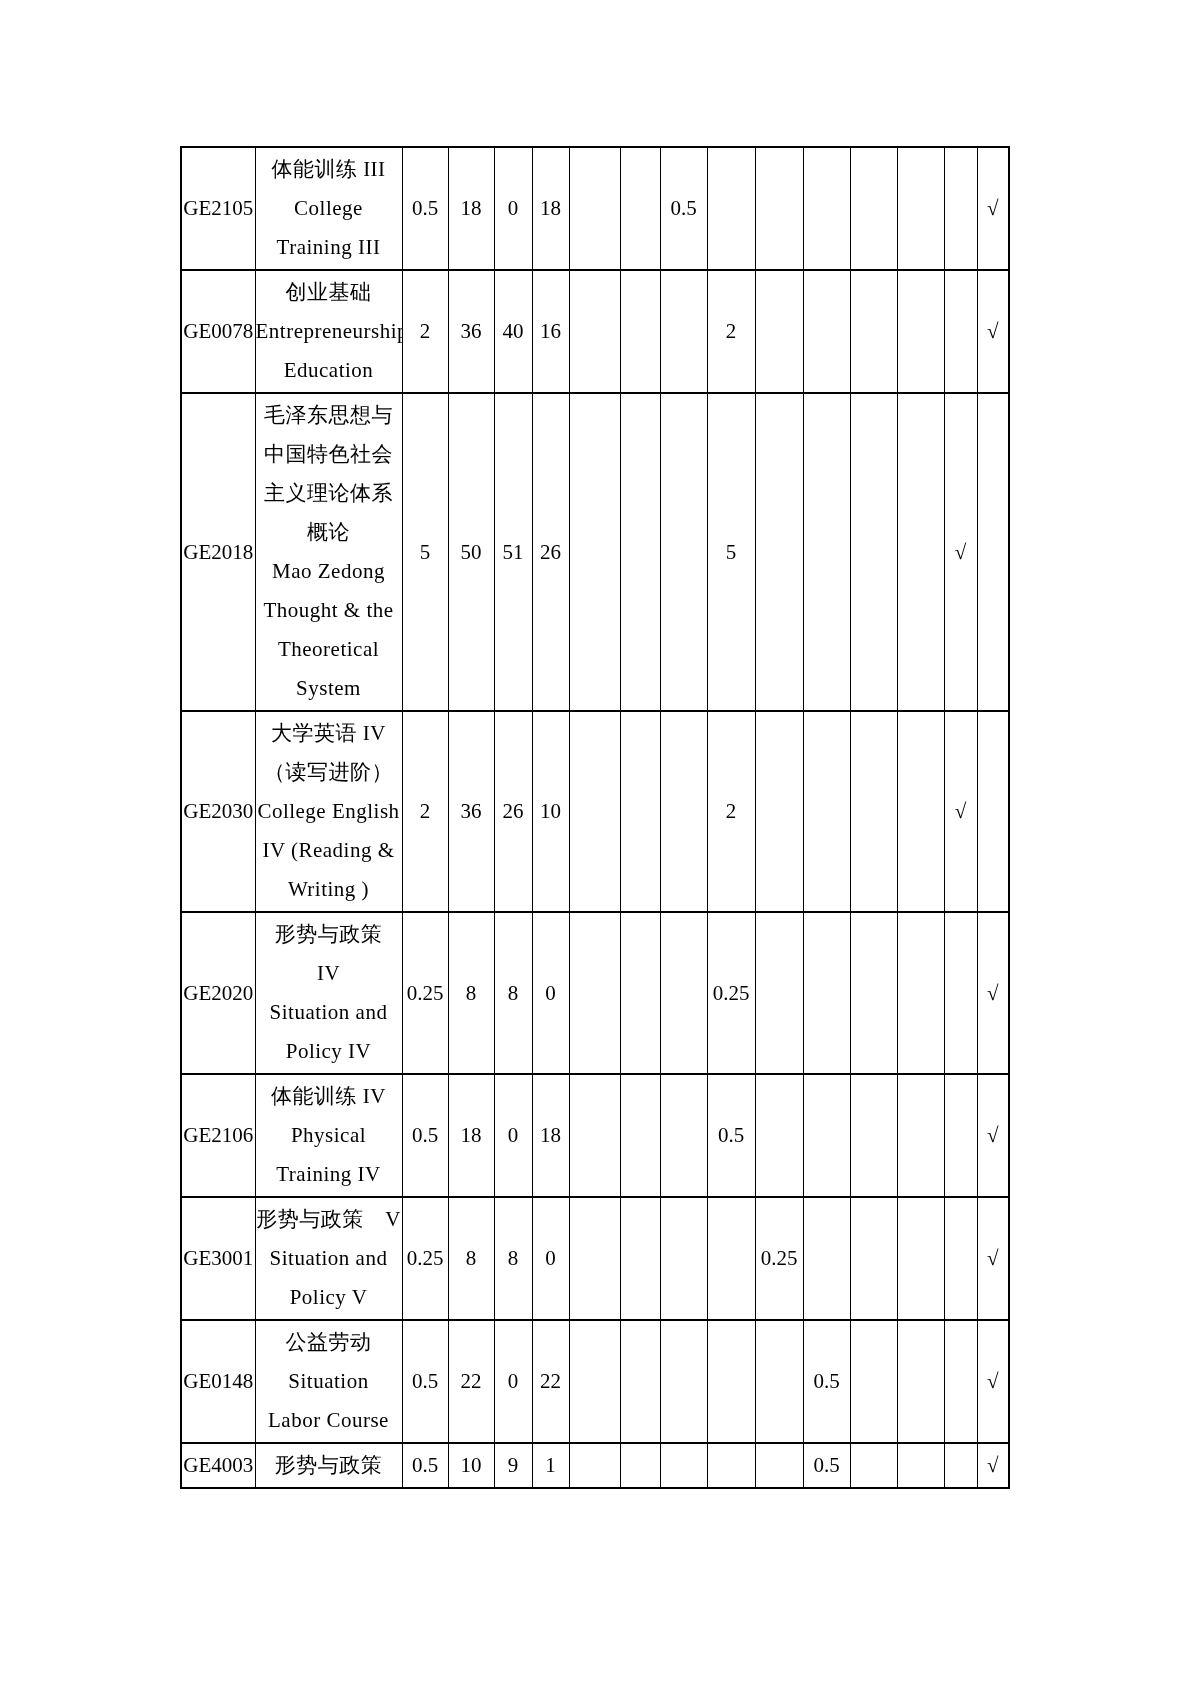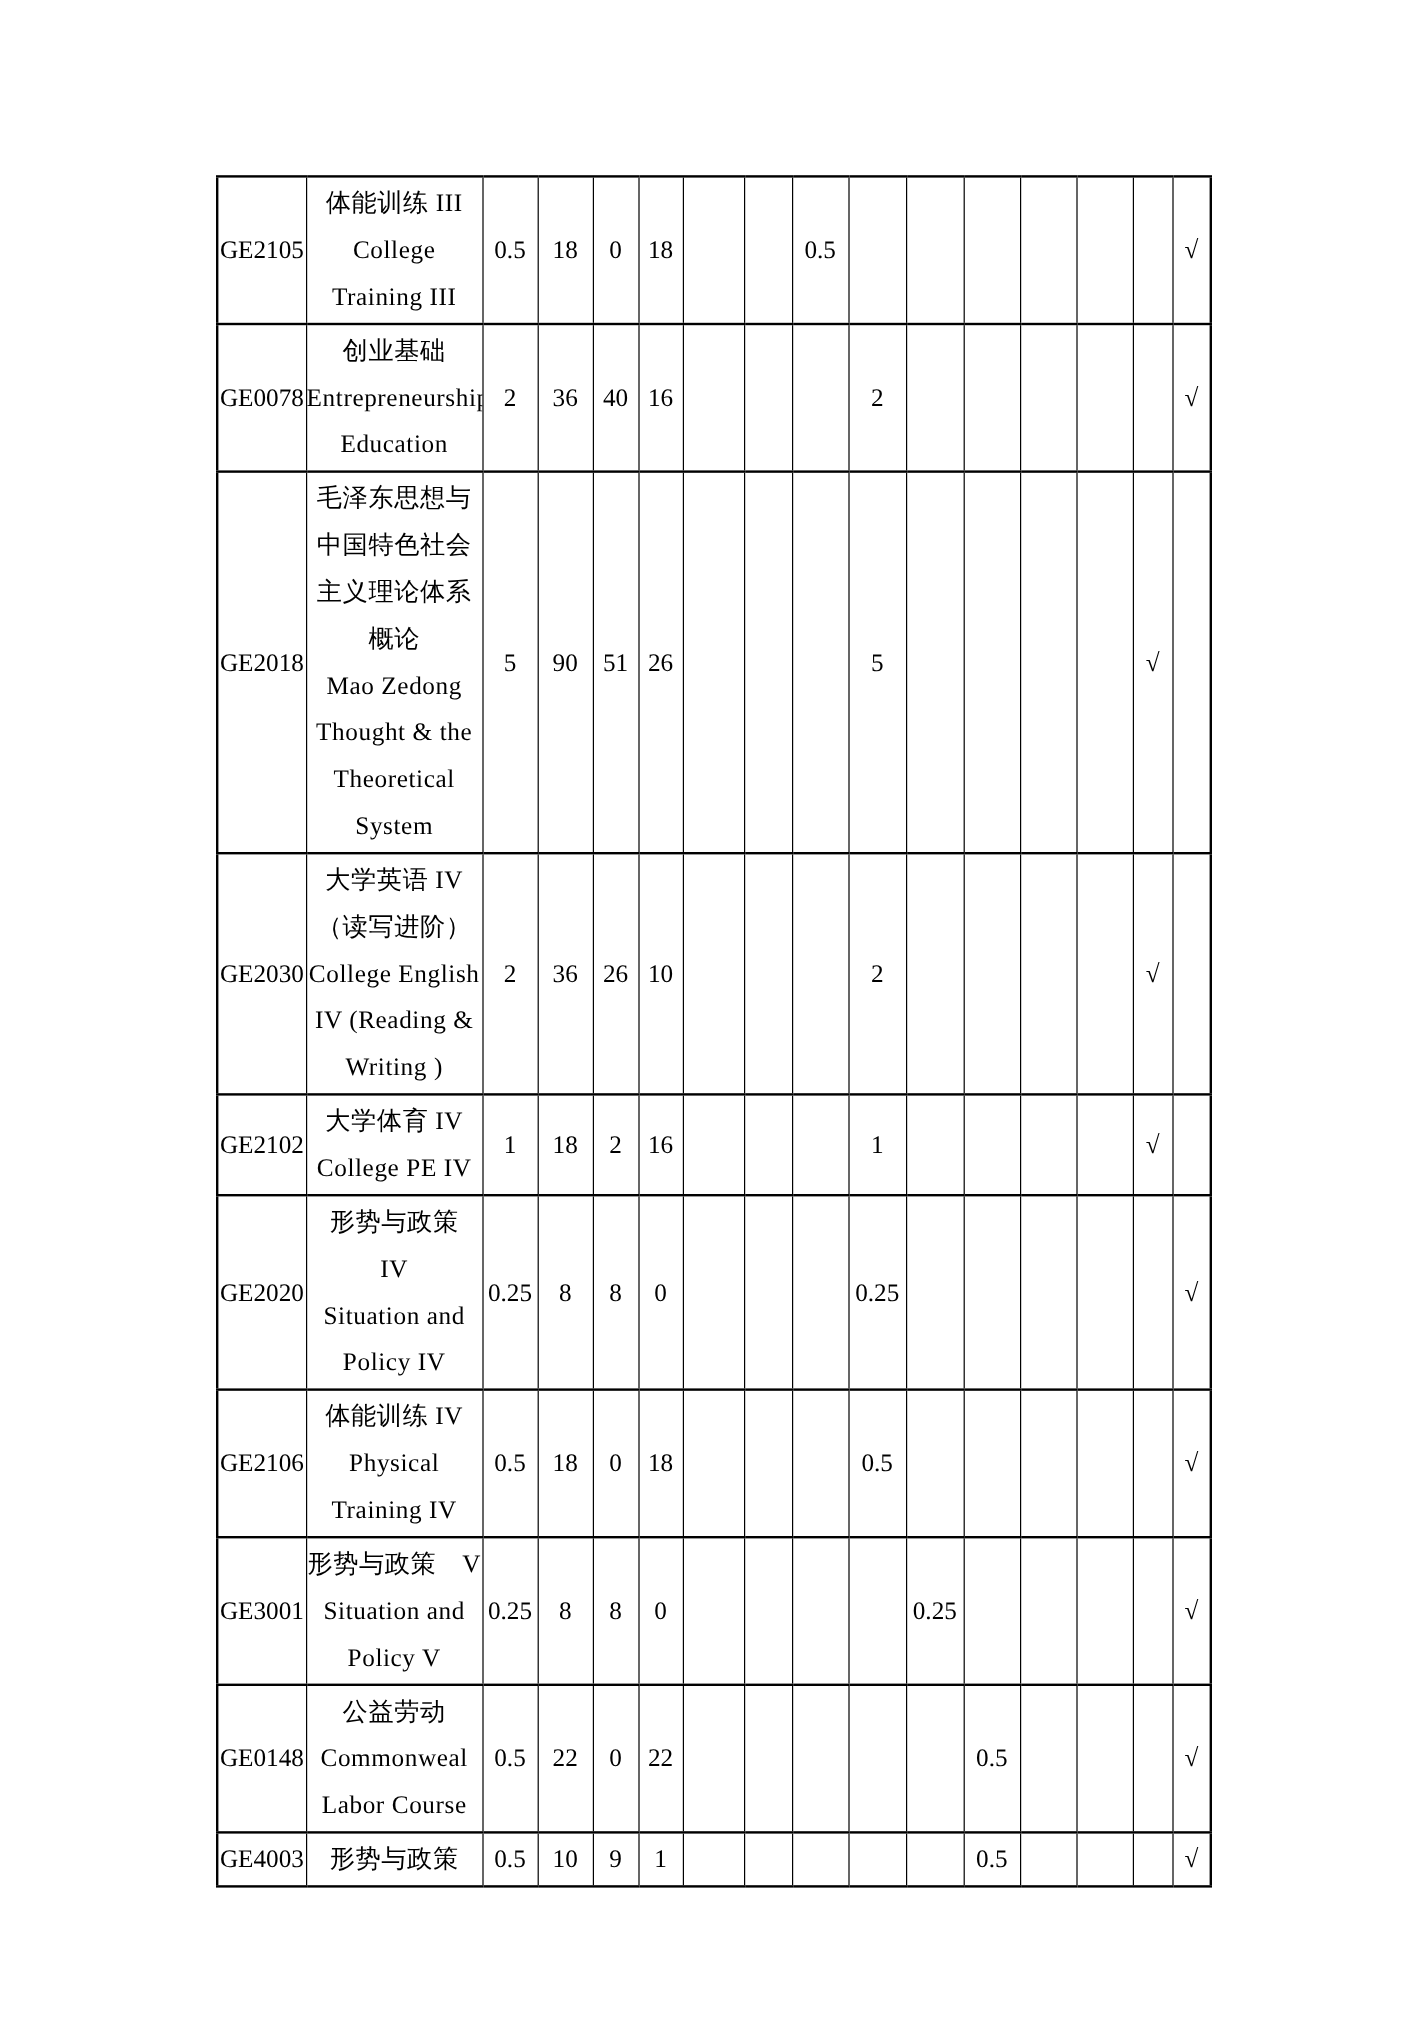--- a/index.html
+++ b/index.html
@@ -128,21 +128,21 @@
       <td class="c-code">GE2018</td>
       <td class="c-name">毛泽东思想与
 中国特色社会
 主义理论体系
 概论
 Mao Zedong
 Thought &amp; the
 Theoretical
 System</td>
       <td class="c-credits">5</td>
-      <td class="c-total">90</td>
+      <td class="c-total">50</td>
       <td class="c-lecture">51</td>
       <td class="c-practice">26</td>
       <td class="c-sem"></td>
       <td class="c-sem"></td>
       <td class="c-sem"></td>
       <td class="c-sem">5</td>
       <td class="c-sem"></td>
       <td class="c-sem"></td>
       <td class="c-sem"></td>
       <td class="c-sem"></td>
@@ -165,39 +165,20 @@
       <td class="c-sem"></td>
       <td class="c-sem">2</td>
       <td class="c-sem"></td>
       <td class="c-sem"></td>
       <td class="c-sem"></td>
       <td class="c-sem"></td>
       <td class="c-exam">√</td>
       <td class="c-assess"></td>
     </tr>
         <tr>
-      <td class="c-code">GE2102</td>
-      <td class="c-name">大学体育 IV
-College PE IV</td>
-      <td class="c-credits">1</td>
-      <td class="c-total">18</td>
-      <td class="c-lecture">2</td>
-      <td class="c-practice">16</td>
-      <td class="c-sem"></td>
-      <td class="c-sem"></td>
-      <td class="c-sem"></td>
-      <td class="c-sem">1</td>
-      <td class="c-sem"></td>
-      <td class="c-sem"></td>
-      <td class="c-sem"></td>
-      <td class="c-sem"></td>
-      <td class="c-exam">√</td>
-      <td class="c-assess"></td>
-    </tr>
-        <tr>
       <td class="c-code">GE2020</td>
       <td class="c-name">形势与政策　IV
 Situation and
 Policy IV</td>
       <td class="c-credits">0.25</td>
       <td class="c-total">8</td>
       <td class="c-lecture">8</td>
       <td class="c-practice">0</td>
       <td class="c-sem"></td>
       <td class="c-sem"></td>
@@ -246,21 +227,21 @@
       <td class="c-sem">0.25</td>
       <td class="c-sem"></td>
       <td class="c-sem"></td>
       <td class="c-sem"></td>
       <td class="c-exam"></td>
       <td class="c-assess">√</td>
     </tr>
         <tr>
       <td class="c-code">GE0148</td>
       <td class="c-name">公益劳动
-Commonweal
+Situation
 Labor Course</td>
       <td class="c-credits">0.5</td>
       <td class="c-total">22</td>
       <td class="c-lecture">0</td>
       <td class="c-practice">22</td>
       <td class="c-sem"></td>
       <td class="c-sem"></td>
       <td class="c-sem"></td>
       <td class="c-sem"></td>
       <td class="c-sem"></td>

